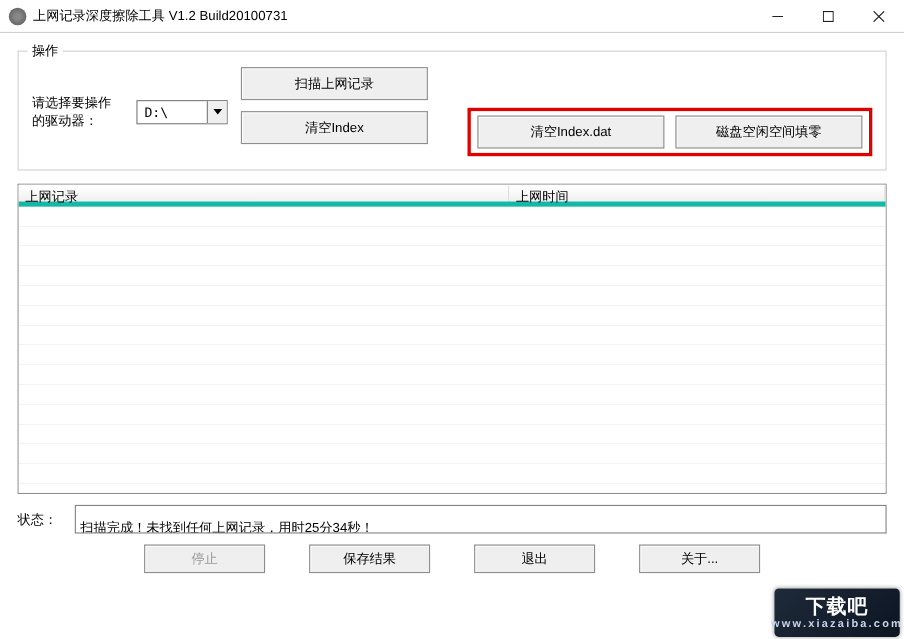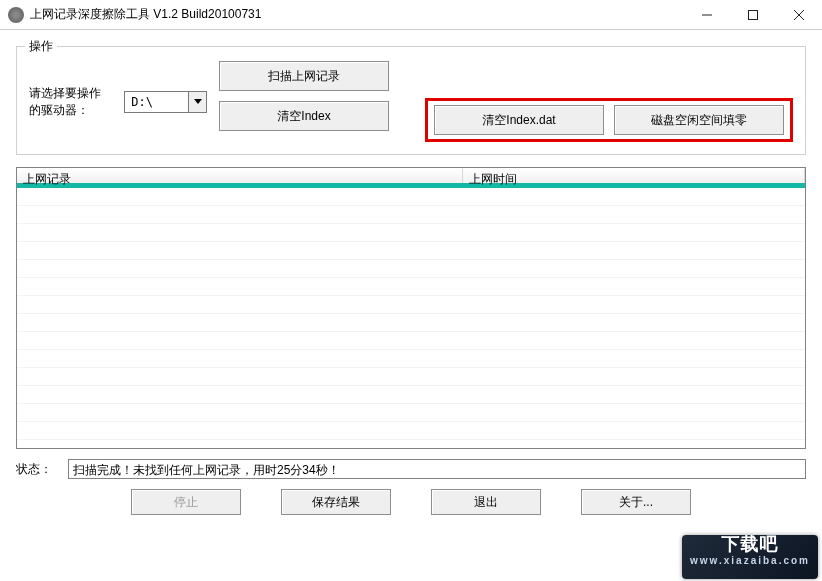--- a/index.html
+++ b/index.html
@@ -154,48 +154,48 @@
   .progressbar .fill {
     height: 100%;
     background: linear-gradient(#3aa0ff,#0a6fe0);
   }
   .pct { width: 40px; text-align: right; }
   .status-box {
     flex: 1;
     height: 20px;
     border: 1px solid #828282;
     background: #fff;
-    padding: 2px 4px;
+    padding: 12px 4px;
     font-size: 12px;
     overflow: hidden;
   }
 
   
   .bottombar {
     display: flex;
     gap: 40px;
     justify-content: center;
     margin-top: 10px;
   }
   .bottombar button.win { min-width: 110px; height: 26px; }
 
   
   .watermark {
     position: absolute;
     right: 4px;
     bottom: 2px;
-    width: 136px;
+    width: 114px;
     height: 44px;
     background: linear-gradient(135deg,#1f2a3a,#0c1522);
     border-radius: 4px;
     color: #fff;
     display: flex;
     flex-direction: column;
     align-items: center;
-    justify-content: flex-start;
+    justify-content: center;
     font-weight: bold;
     letter-spacing: 1px;
     box-shadow: 0 0 4px rgba(0,0,0,.4);
     pointer-events: none;
   }
   .watermark .big { font-size: 18px; line-height: 1; }
   .watermark .sml { font-size: 10px; color: #c7d6ea; letter-spacing: 2px; margin-top: 2px;}
 </style>
 </head>
 <body>

